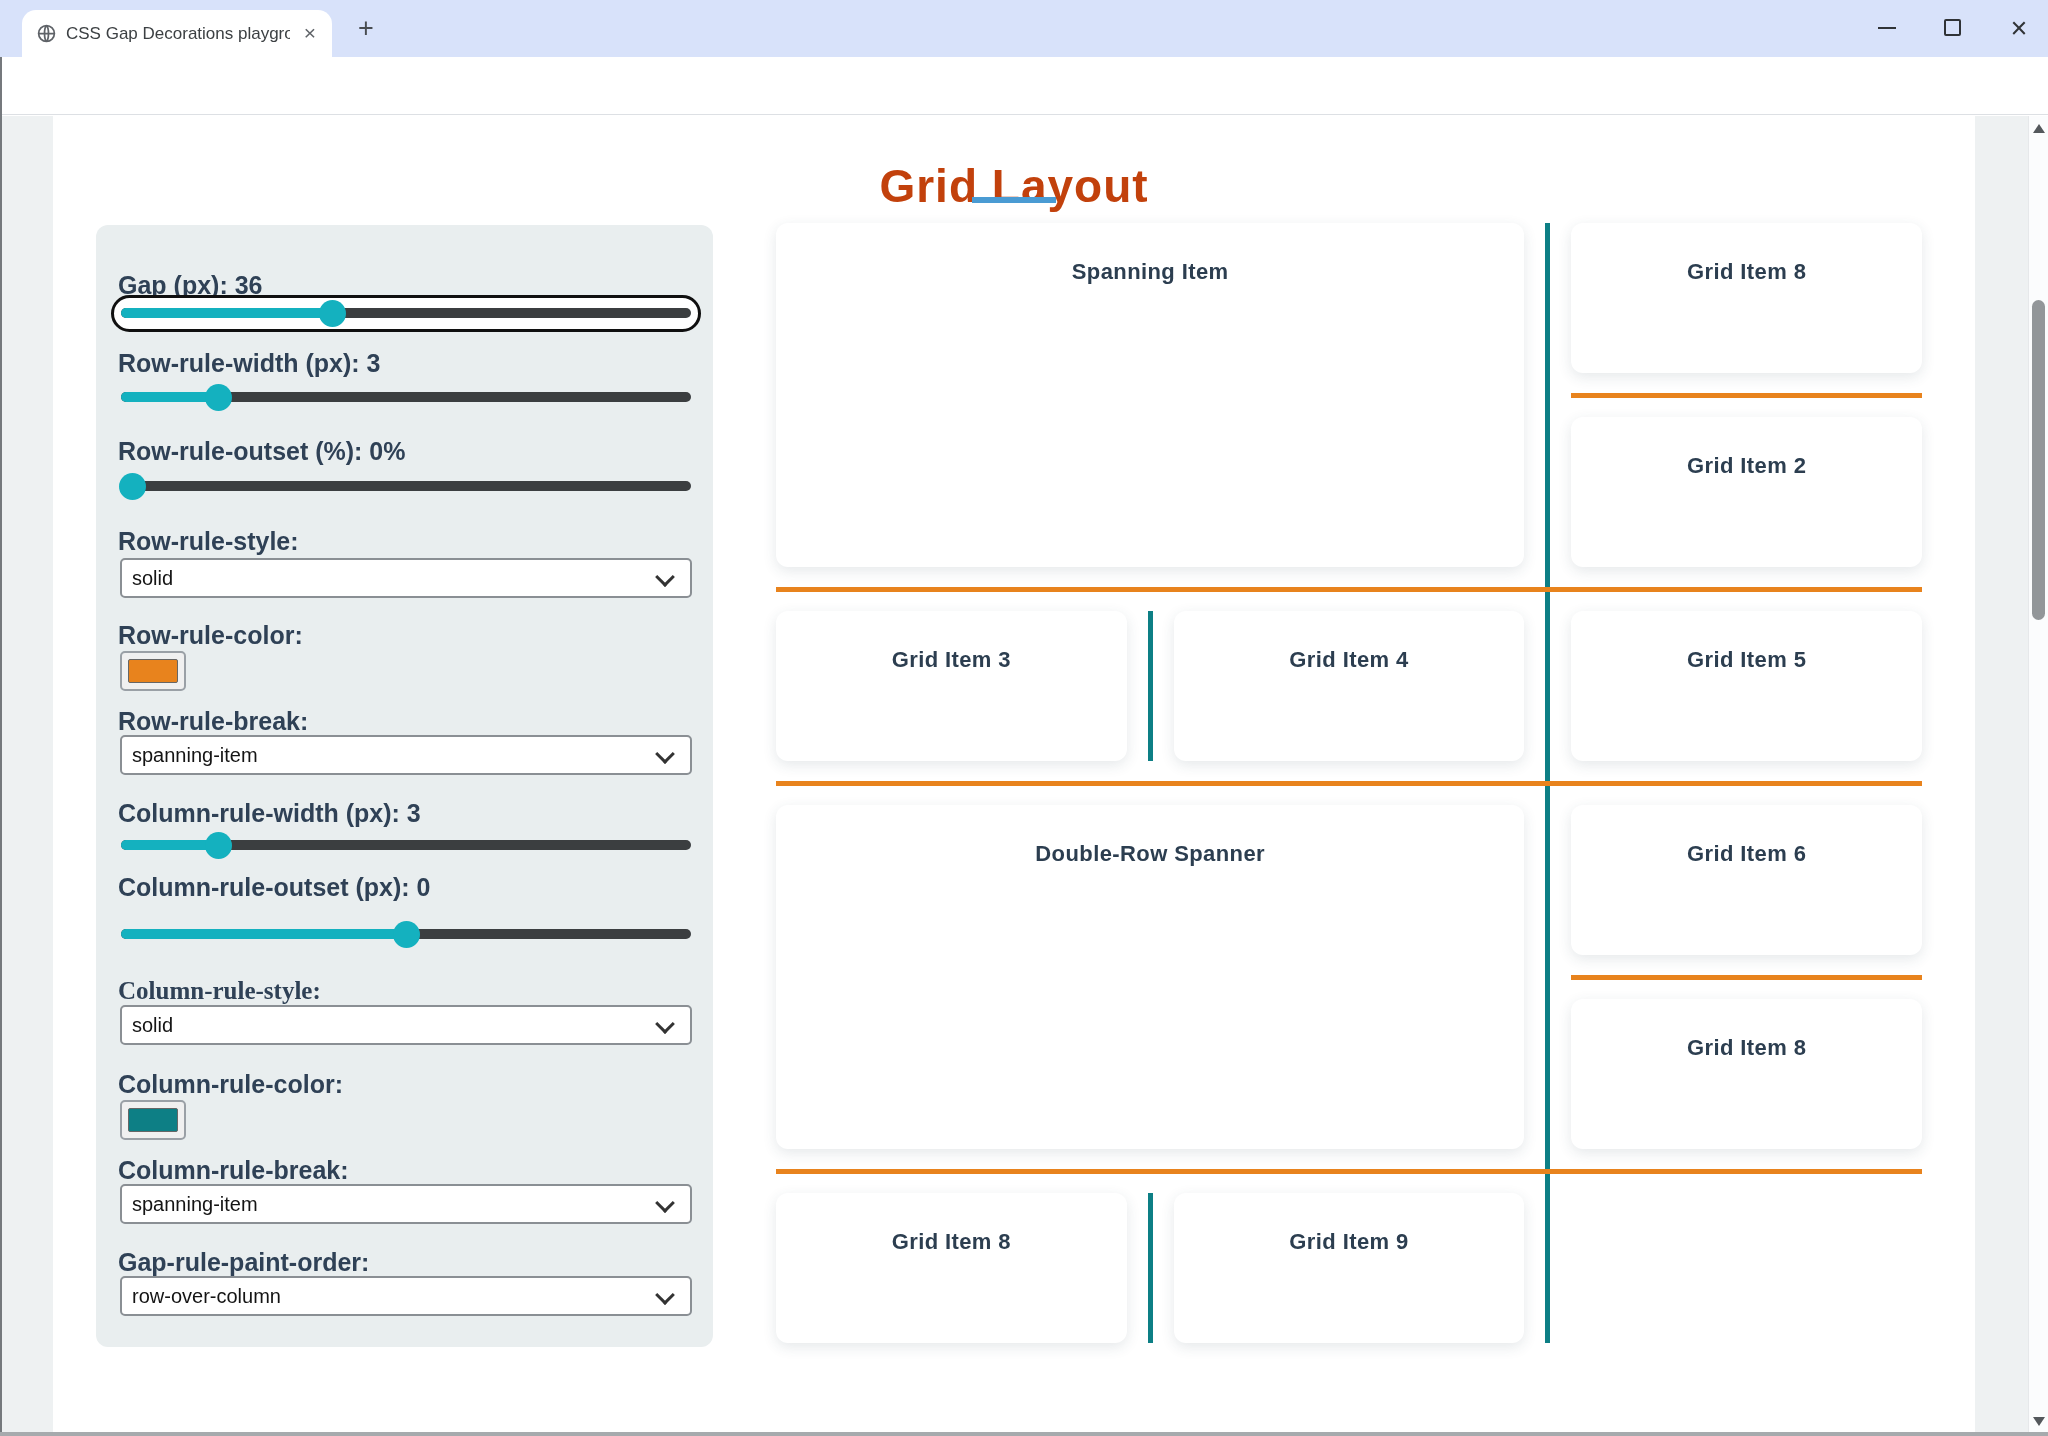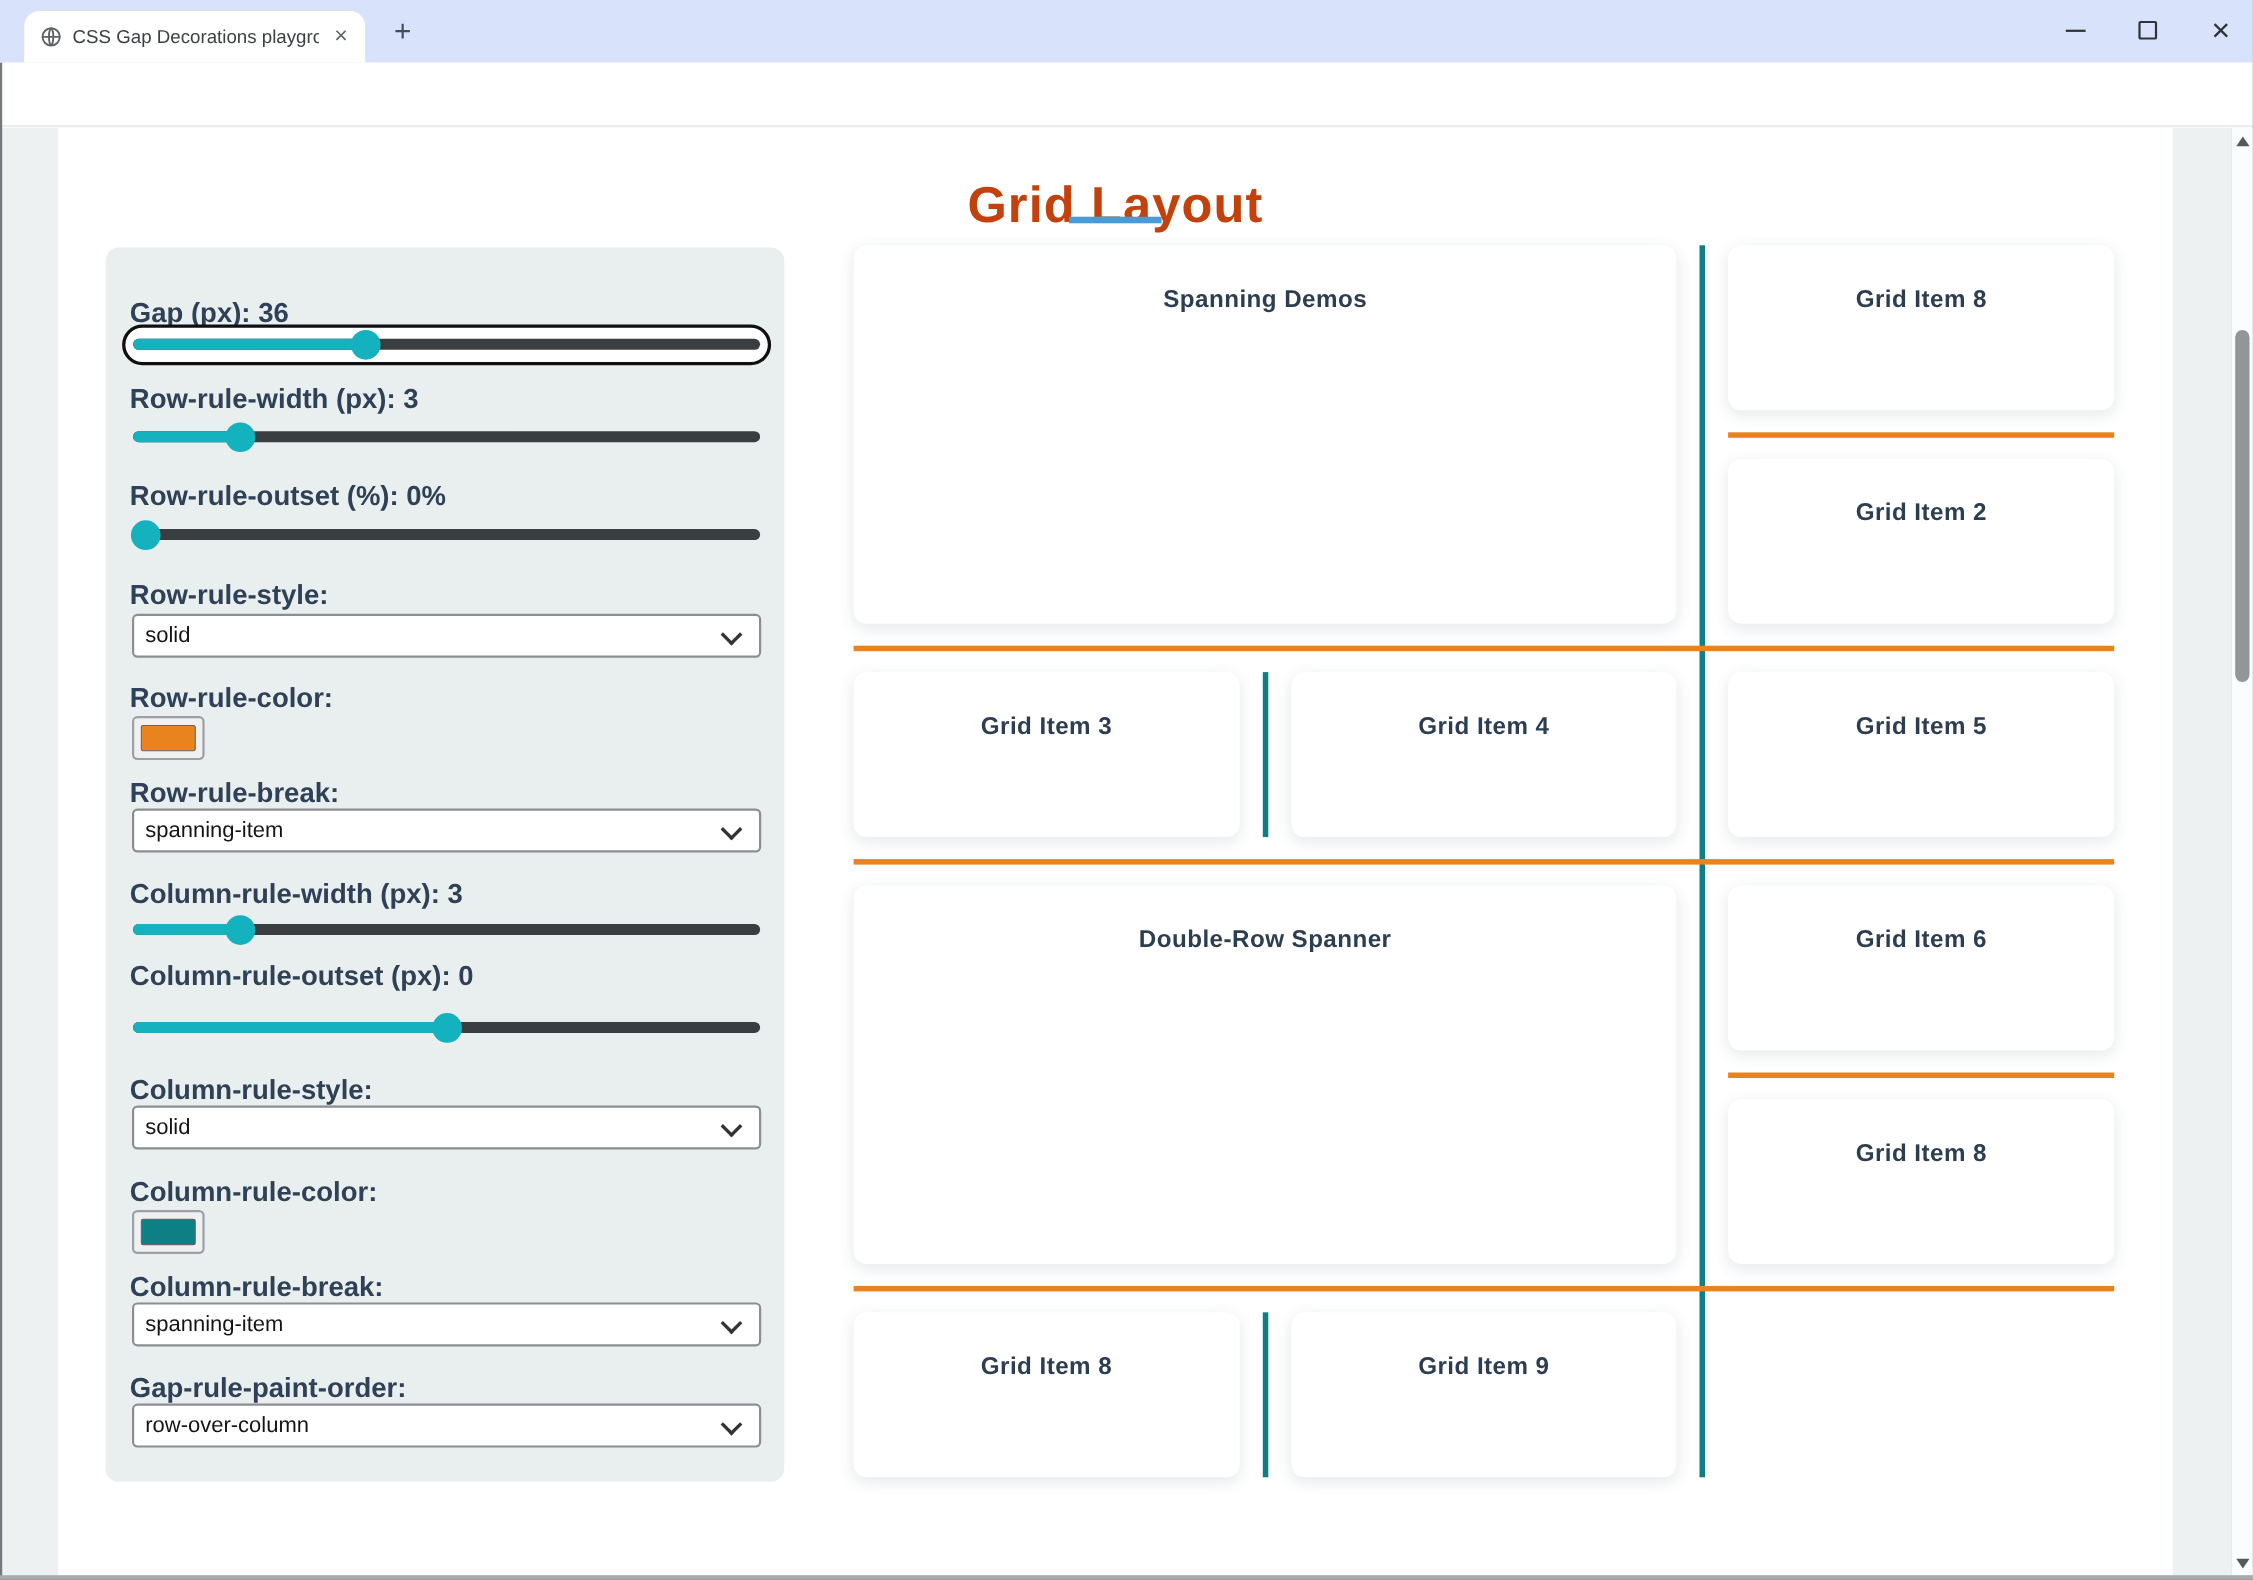--- a/index.html
+++ b/index.html
@@ -165,21 +165,21 @@
           </div>
           <div class="thumb" style="left: calc(17% - 13px); background: rgb(20, 177, 191);"></div>
         </div>
         <div class="ctl-label" style="top: 648px;">Column-rule-outset (px): 0</div>
         <div class="slider" style="top: 696px;">
           <div class="track">
             <div class="fill" style="width: 50%; background: rgb(20, 177, 191);"></div>
           </div>
           <div class="thumb" style="left: calc(50% - 13px); background: rgb(20, 177, 191);"></div>
         </div>
-        <div class="ctl-label" style="top: 752px;">Column-rule-style:</div>
+        <div class="ctl-label" style="top: 752px; font-family: Liberation Serif, serif;">Column-rule-style:</div>
         <div class="selectbox" style="top: 780px;">
           <div class="val">solid</div>
           <div class="chev"></div>
         </div>
         <div class="ctl-label" style="top: 845px;">Column-rule-color:</div>
         <div class="swatch" style="top: 875px;">
           <div class="inner" style="background: rgb(13, 127, 133);"></div>
         </div>
         <div class="ctl-label" style="top: 931px;">Column-rule-break:</div>
         <div class="selectbox" style="top: 959px;">
@@ -195,21 +195,21 @@
     <section class="grid" id="grid">
         <div class="rule rule-col" style="left: 371.67px; top: 388px; width: 5px; height: 150px; background: rgb(13, 127, 133);"></div>
         <div class="rule rule-col" style="left: 371.67px; top: 970px; width: 5px; height: 150px; background: rgb(13, 127, 133);"></div>
         <div class="rule rule-col" style="left: 769.34px; top: 0px; width: 5px; height: 1120px; background: rgb(13, 127, 133);"></div>
         <div class="rule rule-row" style="left: 795.34px; top: 169.5px; width: 350.67px; height: 5px; background: rgb(232, 131, 29);"></div>
         <div class="rule rule-row" style="left: 0px; top: 363.5px; width: 1146px; height: 5px; background: rgb(232, 131, 29);"></div>
         <div class="rule rule-row" style="left: 0px; top: 557.5px; width: 1146px; height: 5px; background: rgb(232, 131, 29);"></div>
         <div class="rule rule-row" style="left: 795.34px; top: 751.5px; width: 350.67px; height: 5px; background: rgb(232, 131, 29);"></div>
         <div class="rule rule-row" style="left: 0px; top: 945.5px; width: 1146px; height: 5px; background: rgb(232, 131, 29);"></div>
         <div class="card" style="left: 0px; top: 0px; width: 748.34px; height: 344px;">
-          <div class="lbl">Spanning Demos</div>
+          <div class="lbl">Spanning Item</div>
         </div>
         <div class="card" style="left: 795.34px; top: 0px; width: 350.67px; height: 150px;">
           <div class="lbl">Grid Item 8</div>
         </div>
         <div class="card" style="left: 795.34px; top: 194px; width: 350.67px; height: 150px;">
           <div class="lbl">Grid Item 2</div>
         </div>
         <div class="card" style="left: 0px; top: 388px; width: 350.67px; height: 150px;">
           <div class="lbl">Grid Item 3</div>
         </div>

